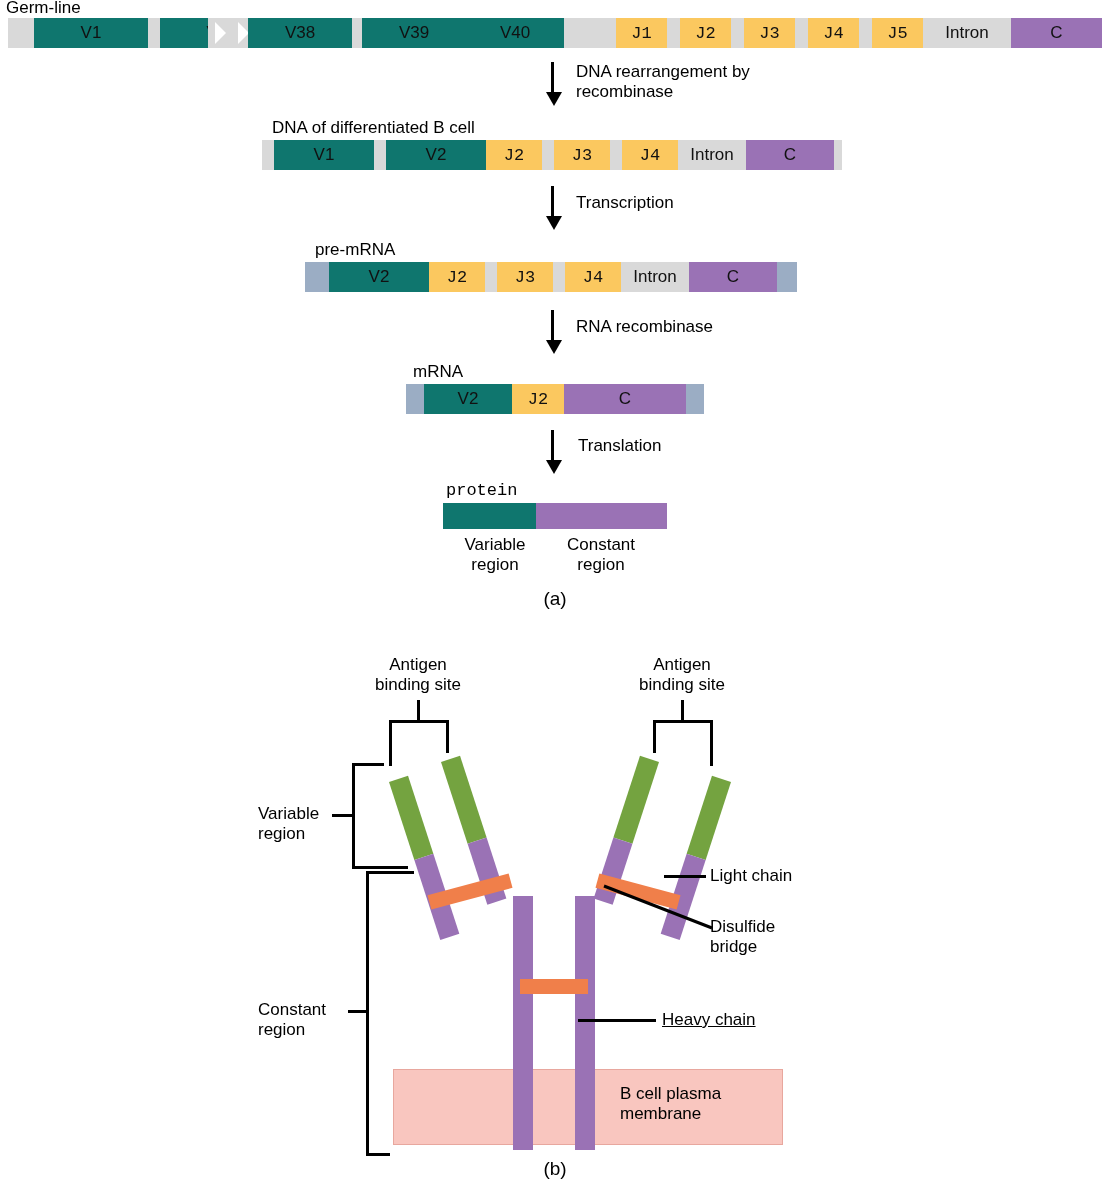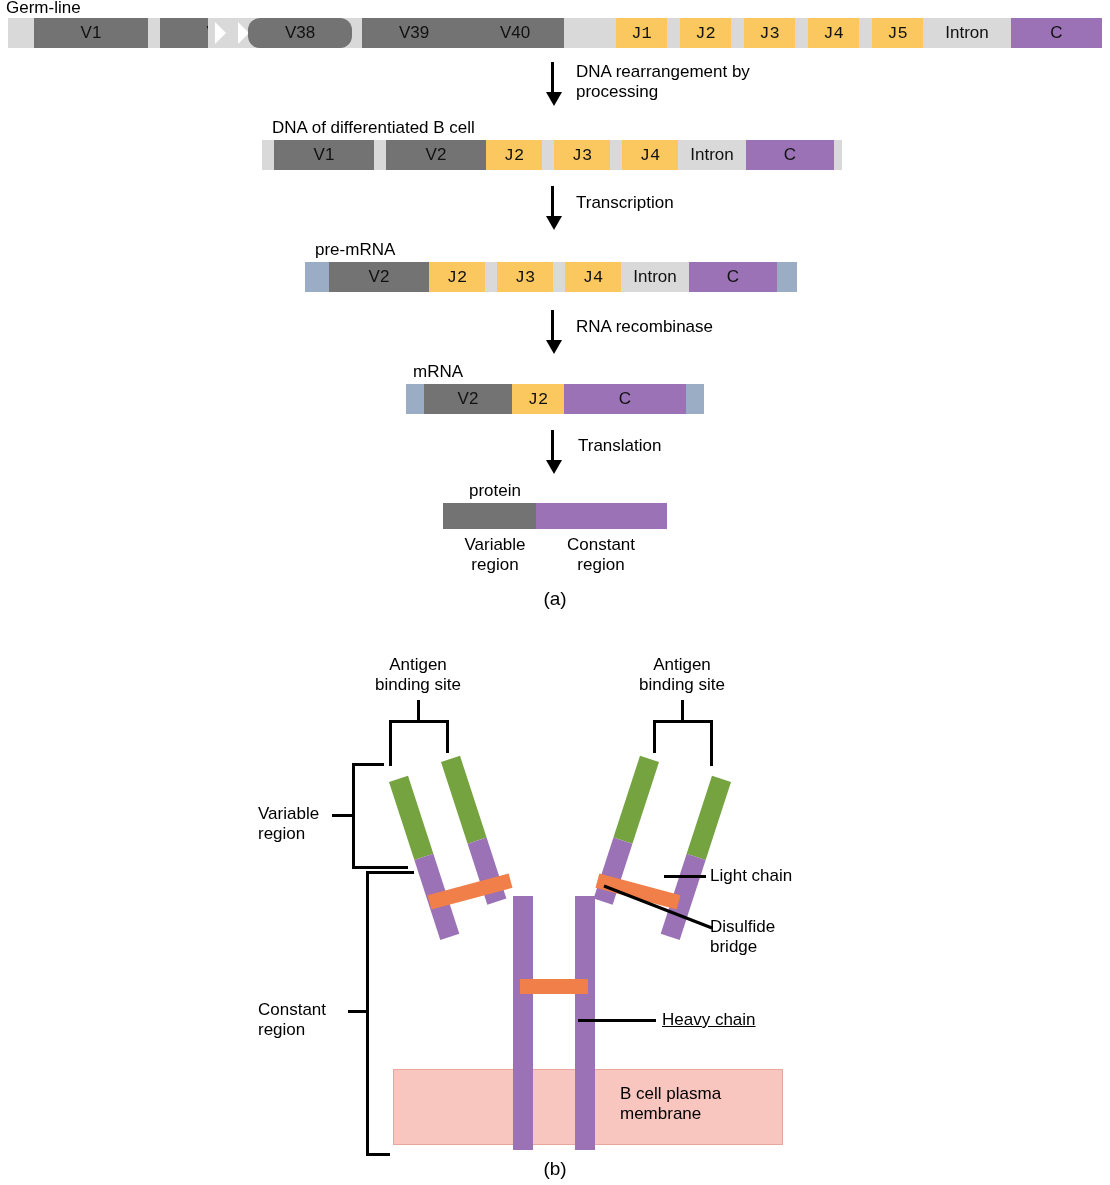--- a/index.html
+++ b/index.html
@@ -15,21 +15,21 @@
        font-size:17px;color:#111;box-sizing:border-box;}
   .track{position:absolute;background:#d9d9d9;}
   .caption{font-size:19px;text-align:center;}
 
   
   #germline-track{left:8px;top:18px;width:1094px;height:30px;}
   #bcell-track{left:262px;top:140px;width:580px;height:30px;}
   #premrna-track{left:305px;top:262px;width:492px;height:30px;}
   #mrna-track{left:406px;top:384px;width:298px;height:30px;}
 
-  .green{background:#737373;}
+  .green{background:#0f766e;}
   .purple{background:#9a72b5;}
   .yellow{background:#fbc85f;font-family:Liberation Mono, monospace;}
   .grey{background:#d9d9d9;}
   .utr{background:#9badc4;}
 
   .brk{position:absolute;top:0;height:100%;background:#d9d9d9;}
   .chev{position:absolute;top:50%;width:0;height:0;
         border-top:11px solid transparent;border-bottom:11px solid transparent;
         border-left:11px solid #ffffff;transform:translateY(-50%);}
 
@@ -56,36 +56,36 @@
 
 <div class="abs lbl" style="left:6px;top:-2px;">Germ-line</div>
 
 <div class="track" id="germline-track">
   <div class="seg green" style="left:26px;width:114px;">V1</div>
   <div class="seg green" style="left:152px;width:114px;">V2</div>
   <div class="brk" style="left:200px;width:62px;">
     <span class="chev" style="left:7px;"></span>
     <span class="chev" style="left:30px;"></span>
   </div>
-  <div class="seg green" style="left:240px;width:104px;border-radius:12px;">V38</div>
+  <div class="seg green" style="left:240px;width:104px;">V38</div>
   <div class="seg green" style="left:354px;width:104px;">V39</div>
   <div class="seg green" style="left:458px;width:98px;">V40</div>
   <div class="seg yellow" style="left:608px;width:51px;">J1</div>
   <div class="seg yellow" style="left:672px;width:51px;">J2</div>
   <div class="seg yellow" style="left:736px;width:51px;">J3</div>
   <div class="seg yellow" style="left:800px;width:51px;">J4</div>
   <div class="seg yellow" style="left:864px;width:51px;">J5</div>
   <div class="seg grey" style="left:915px;width:88px;">Intron</div>
   <div class="seg purple" style="left:1003px;width:91px;">C</div>
 </div>
 
 <div class="arrow-line" style="left:551px;top:62px;height:32px;"></div>
 <div class="arrow-head" style="left:546px;top:92px;"></div>
 <div class="abs lbl" style="left:576px;top:62px;">DNA rearrangement by
-processing</div>
+recombinase</div>
 
 <div class="abs lbl" style="left:272px;top:118px;">DNA of differentiated B cell</div>
 
 <div class="track" id="bcell-track">
   <div class="seg green" style="left:12px;width:100px;">V1</div>
   <div class="seg green" style="left:124px;width:100px;">V2</div>
   <div class="seg yellow" style="left:224px;width:56px;">J2</div>
   <div class="seg yellow" style="left:292px;width:56px;">J3</div>
   <div class="seg yellow" style="left:360px;width:56px;">J4</div>
   <div class="seg grey" style="left:416px;width:68px;">Intron</div>
@@ -120,21 +120,21 @@
   <div class="seg green" style="left:18px;width:88px;">V2</div>
   <div class="seg yellow" style="left:106px;width:52px;">J2</div>
   <div class="seg purple" style="left:158px;width:122px;">C</div>
   <div class="seg utr" style="left:280px;width:18px;"></div>
 </div>
 
 <div class="arrow-line" style="left:551px;top:430px;height:32px;"></div>
 <div class="arrow-head" style="left:546px;top:460px;"></div>
 <div class="abs lbl" style="left:578px;top:436px;">Translation</div>
 
-<div class="abs lbl" style="left:469px;top:481px;">protein</div>
+<div class="abs lbl" style="left:446px;top:481px;font-family:Liberation Mono, monospace;">protein</div>
 <div class="abs" id="protein-bar">
   <div class="green"></div>
   <div class="purple"></div>
 </div>
 <div class="abs lbl" style="left:452px;top:535px;width:86px;text-align:center;">Variable
 region</div>
 <div class="abs lbl" style="left:556px;top:535px;width:90px;text-align:center;">Constant
 region</div>
 
 <div class="abs caption" style="left:505px;top:588px;width:100px;">(a)</div>

